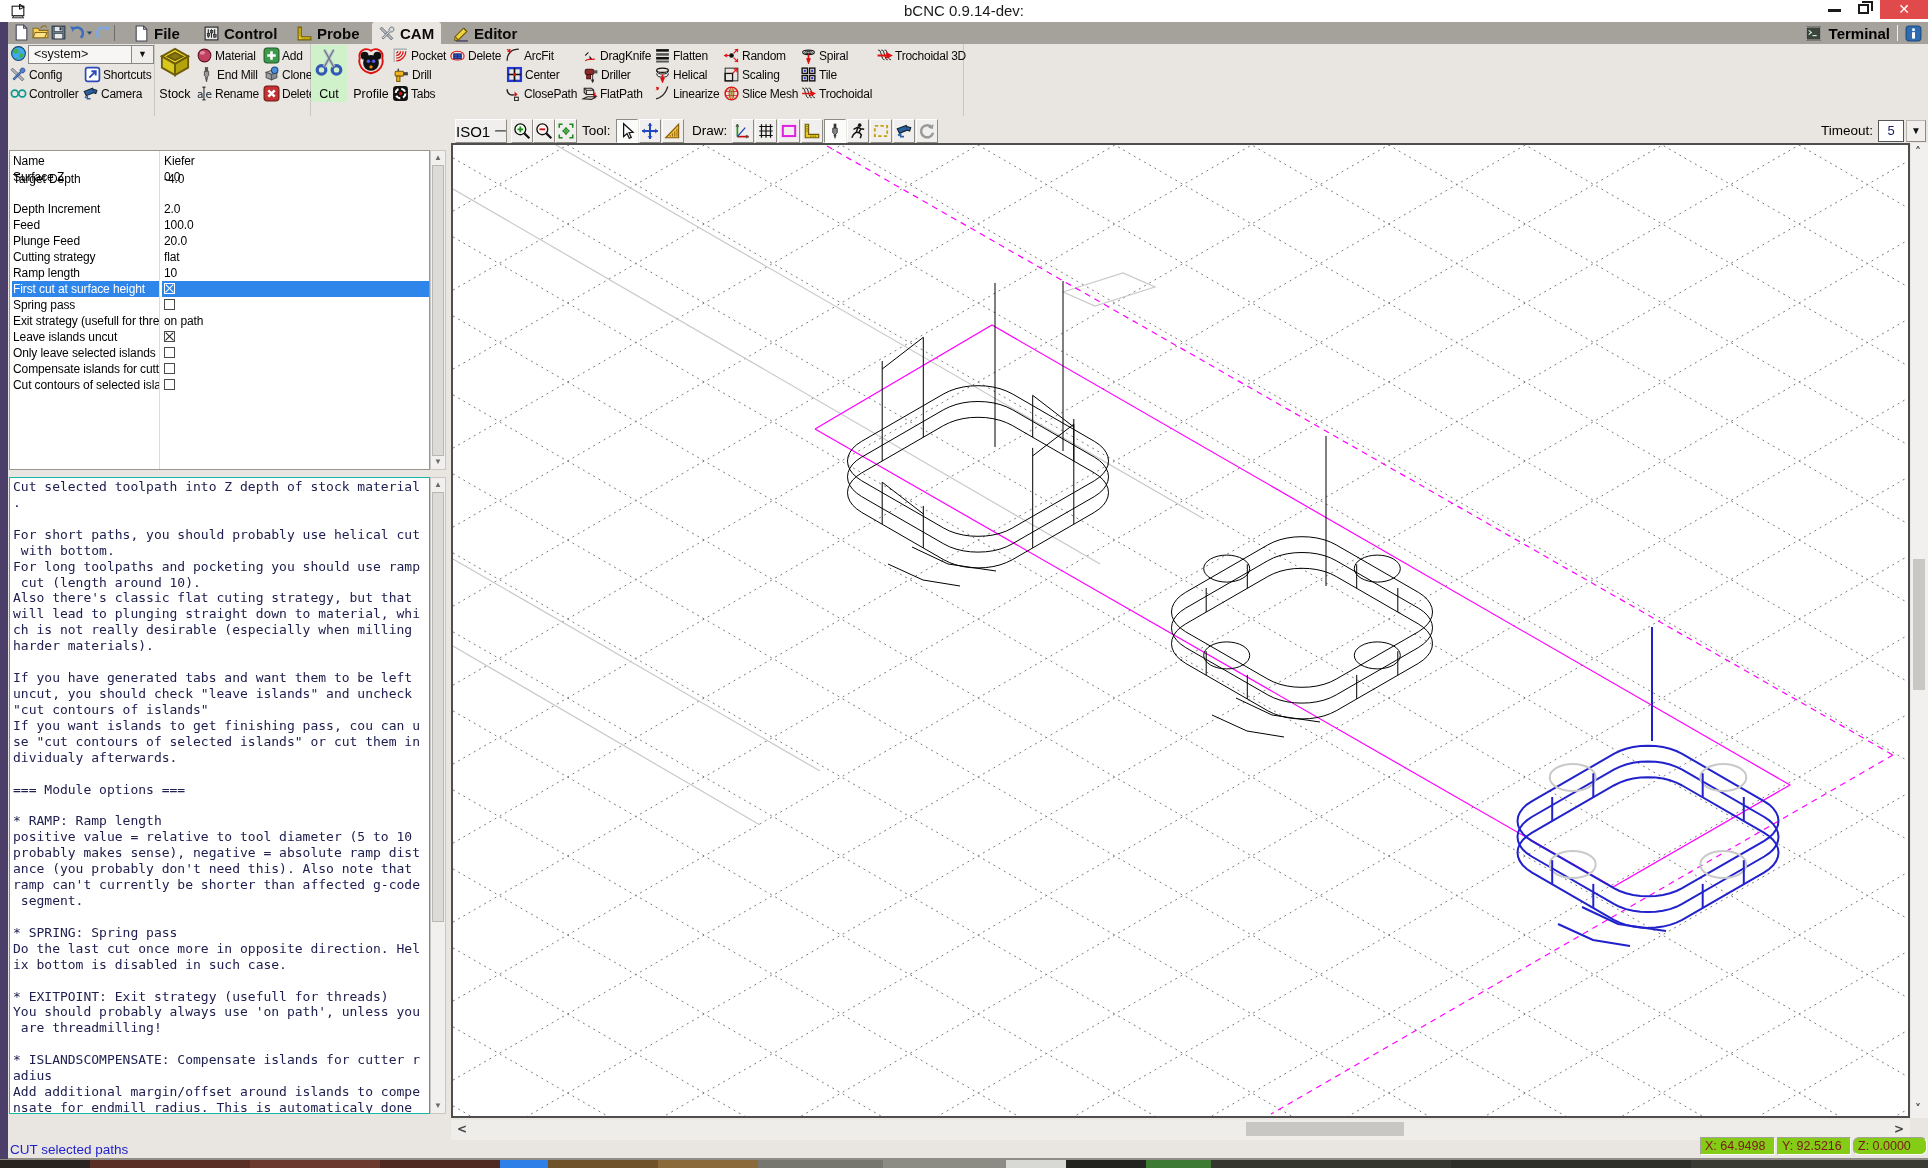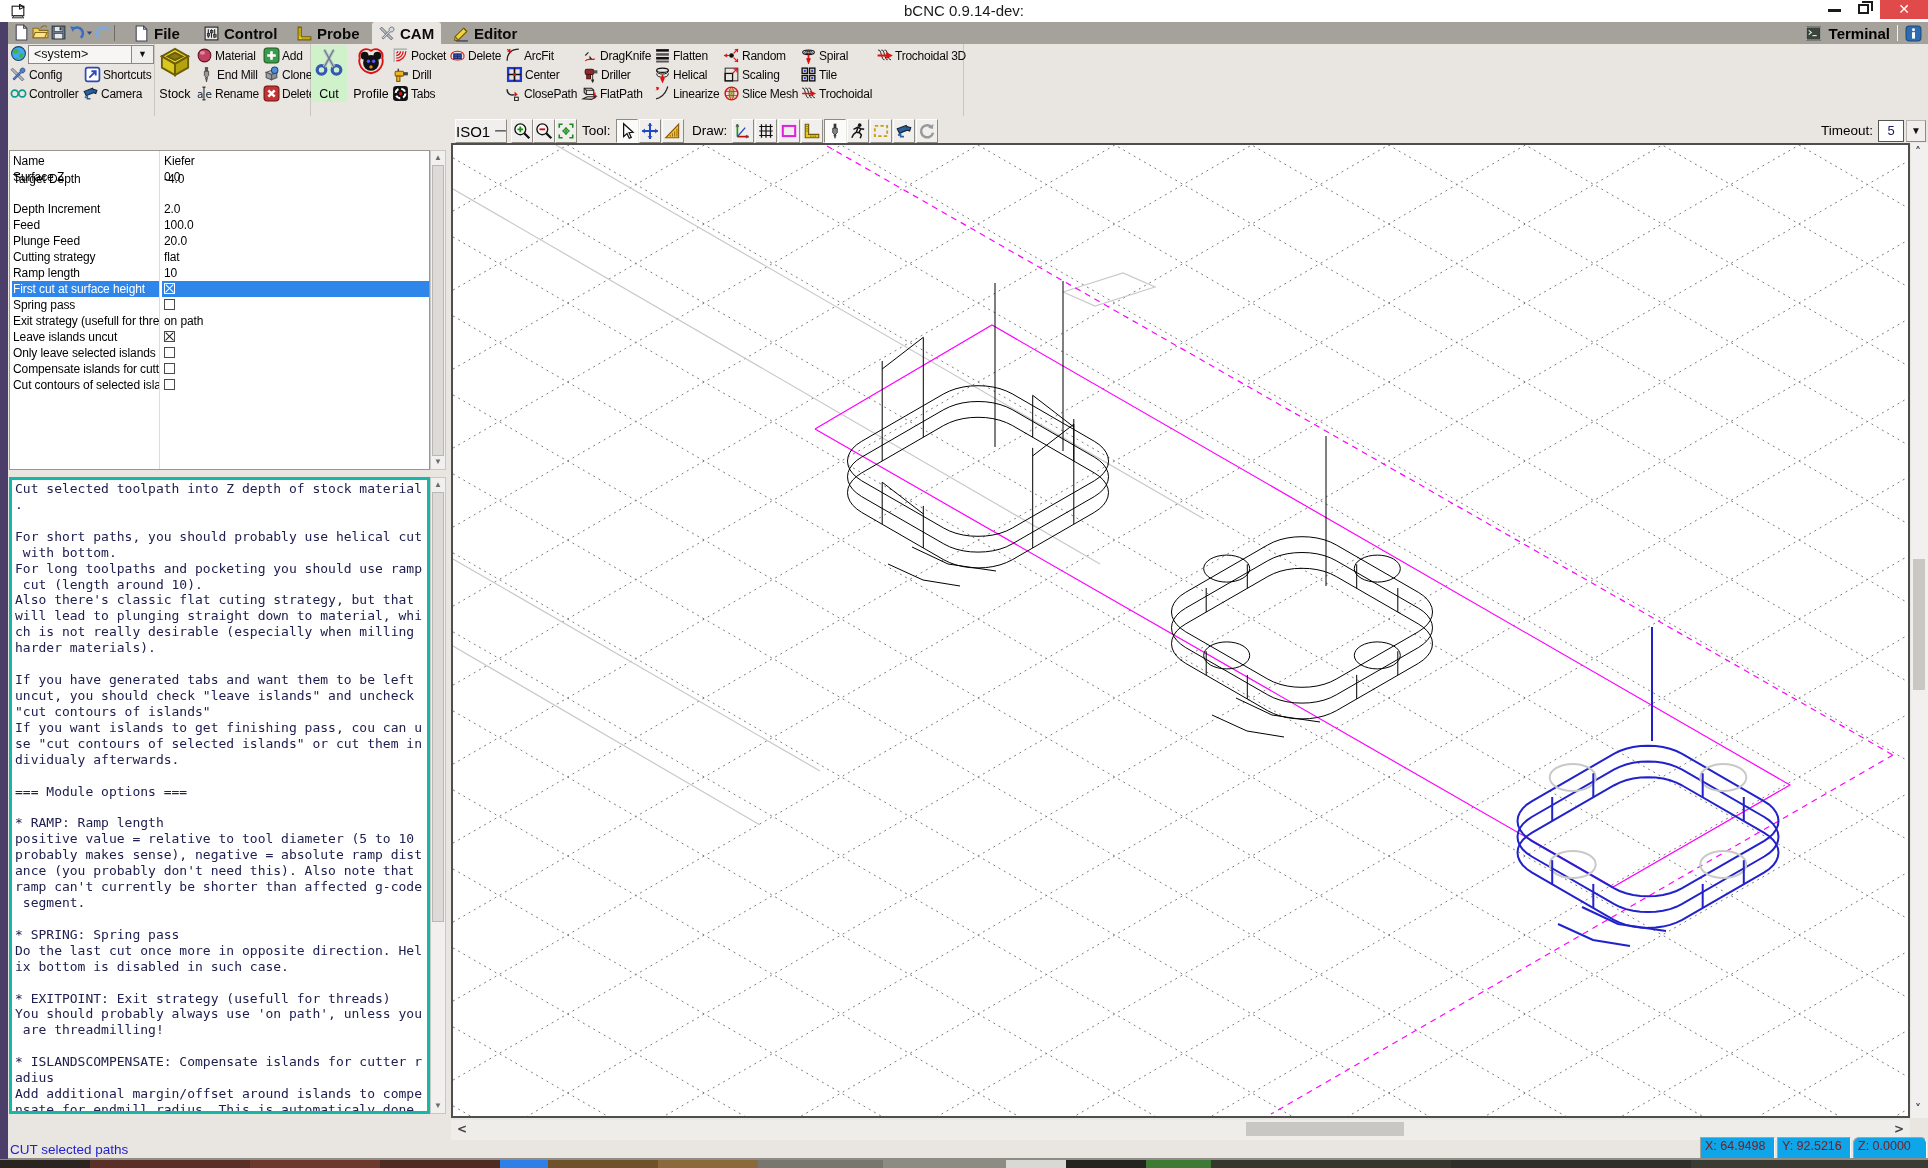--- a/index.html
+++ b/index.html
@@ -59,21 +59,21 @@
   .cbx.checked:before { transform:rotate(45deg); }
   .cbx.checked:after { transform:rotate(-45deg); }
   .prow.selected .cbx { border-color:#fff; background:#2f86ea; }
   .prow.selected .cbx.checked:before, .prow.selected .cbx.checked:after { background:#fff; }
 
   
   .tk-vscroll { position:absolute; width:16px; background:#f1f0ee; border:1px solid #c9c7c3; }
   .tk-arrow { position:absolute; left:0; width:14px; height:12px; color:#6a6a6a; font-size:8px; line-height:12px; text-align:center; }
   .tk-thumb { position:absolute; left:1px; width:12px; background:#dddbd7; border:1px solid #b9b7b3; }
 
-  #help-box { position:absolute; left:9px; top:477px; width:421px; height:637px; background:#fff; border:3px solid #14b8a6; overflow:hidden; }
+  #help-box { position:absolute; left:9px; top:477px; width:421px; height:637px; background:#fff; border:1px solid #14b8a6; overflow:hidden; }
   #help-text { position:absolute; left:3px; top:1px; font-family:"DejaVu Sans Mono", monospace; font-size:13px; line-height:15.92px; color:#202050; white-space:pre; }
 
   #command-row { position:absolute; left:8px; top:1117px; width:442px; height:23px; }
   #command-label { position:absolute; left:5px; top:4px; font-size:12.5px; color:#000; }
   #command-entry { position:absolute; left:66px; top:0; width:383px; height:22px; background:#fff; border:1px solid #8e8a84; border-bottom-color:#e5e3df; border-right-color:#e5e3df; }
   #status-msg { position:absolute; left:10px; top:1142px; font-size:13.5px; color:#2222cc; }
 
   
   #canvas-toolbar { position:absolute; left:452px; top:116px; width:1476px; height:27px; background:#e9e5e0; }
   .cbtn { position:absolute; top:3px; height:24px; background:#f0efed; border:1px solid #b8b4ae; border-top-color:#fdfdfd; border-left-color:#fdfdfd; border-bottom-color:#8e8a84; border-right-color:#8e8a84; display:flex; align-items:center; justify-content:center; }
@@ -84,21 +84,21 @@
   #timeout-drop { position:absolute; top:4px; height:22px; width:20px; background:#f0efed; border:1px solid #b8b4ae; border-bottom-color:#8e8a84; border-right-color:#8e8a84; text-align:center; font-size:10px; line-height:20px; color:#111; }
 
   
   #canvas-frame { position:absolute; left:451px; top:143px; width:1459px; height:975px; border:2px solid #4e4e4e; background:#fff; }
   #canvas-svg { position:absolute; left:0; top:0; }
   #vscroll-canvas { position:absolute; left:1911px; top:143px; width:17px; height:975px; background:#f1f0ee; }
   #hscroll-canvas { position:absolute; left:451px; top:1120px; width:1459px; height:20px; background:#efedea; }
   .scroll-arrow { position:absolute; color:#444; font-size:12px; font-weight:bold; font-family:"DejaVu Sans", sans-serif; }
 
   
-  .coord-box { position:absolute; top:1137px; height:31px; background:#0ea5e9; border:1px solid #a5a19b; border-bottom-color:#fff; border-right-color:#fff; font-size:12.5px; line-height:16px; color:#7b1a1a; padding-left:4px; }
+  .coord-box { position:absolute; top:1137px; height:18px; background:#84cc16; border:1px solid #a5a19b; border-bottom-color:#fff; border-right-color:#fff; font-size:12.5px; line-height:16px; color:#7b1a1a; padding-left:4px; }
 
   
   #desktop-strip { position:absolute; left:0; top:1160px; width:1928px; height:8px; display:flex; overflow:hidden; }
   .dseg { height:8px; }
 </style>
 </head>
 <body>
 
 <div id="app">
 

